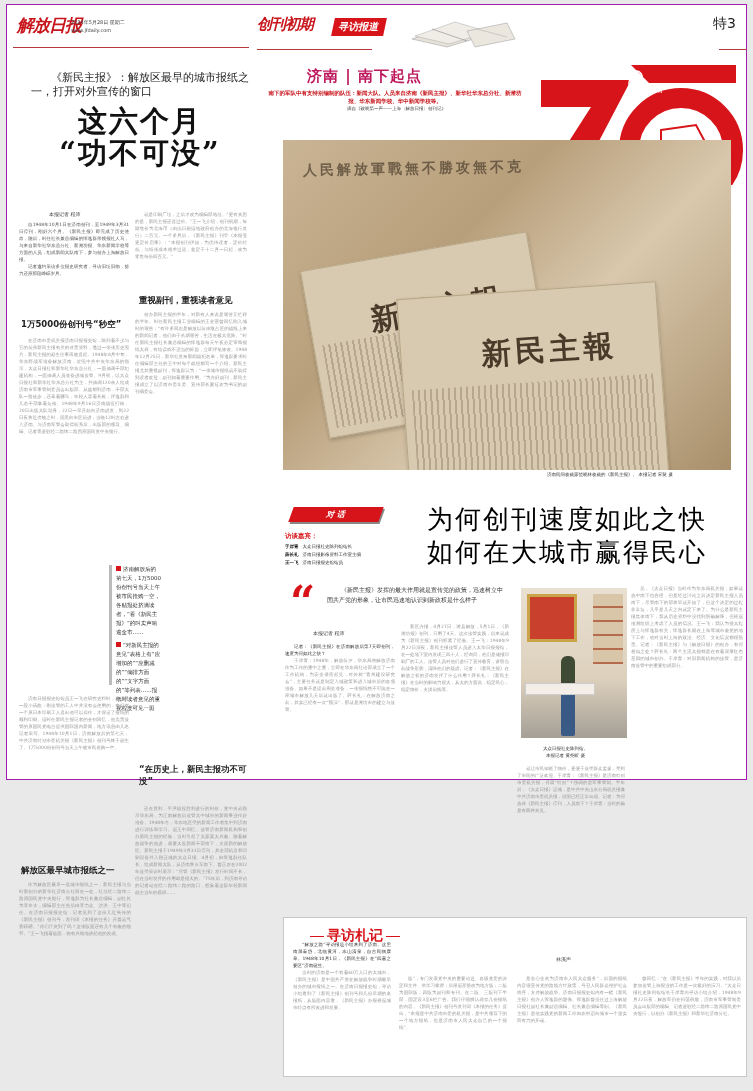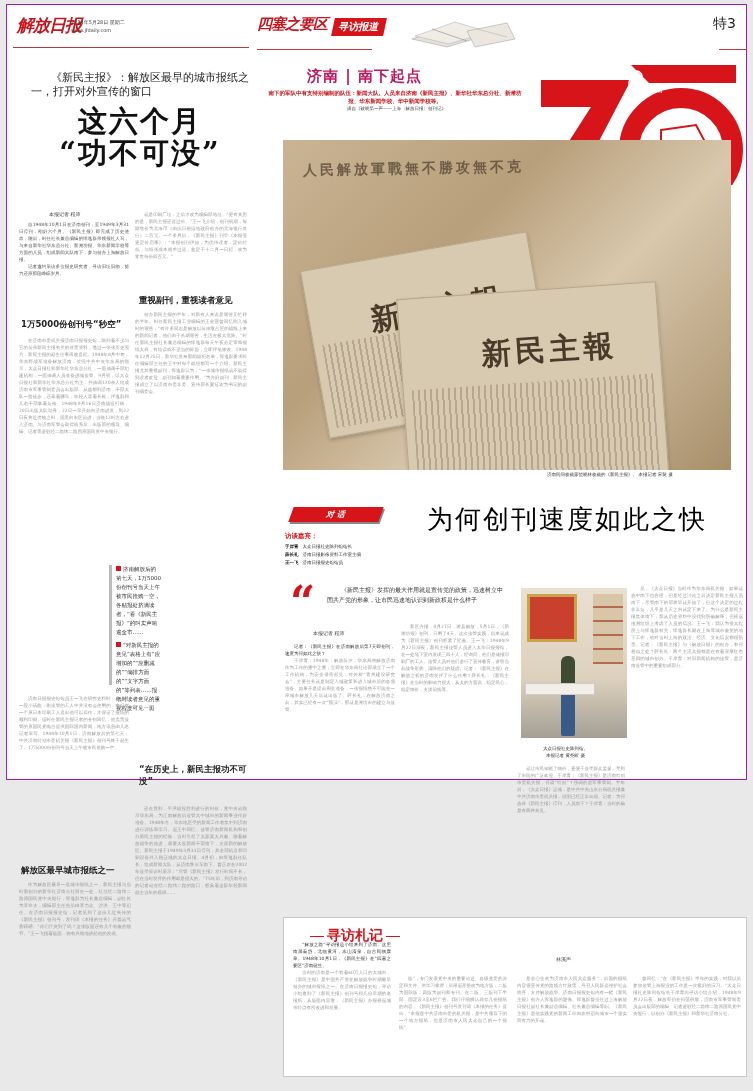--- a/index.html
+++ b/index.html
@@ -76,21 +76,21 @@
 
 <div class="page">
 
   <div class="abs mast-logo">解放日报</div>
   <div class="abs mast-date">
     <div>2024年5月28日 星期二</div>
     <div>www.jfdaily.com</div>
   </div>
   <div class="abs mast-rule"></div>
 
-  <div class="abs col-logo">四塞之要区</div>
+  <div class="abs col-logo">创刊初期</div>
   <div class="abs col-tag">寻访报道</div>
   <svg class="abs papers-deco" viewBox="0 0 110 32">
     <polygon points="5,22 45,8 80,18 40,30" fill="#e6e2da" stroke="#999" stroke-width="0.5"></polygon>
     <polygon points="8,19 48,5 82,15 42,27" fill="#f0ede6" stroke="#aaa" stroke-width="0.5"></polygon>
     <polygon points="60,14 100,6 108,22 68,30" fill="#ebe7df" stroke="#999" stroke-width="0.5"></polygon>
     <line x1="25" y1="12" x2="60" y2="24" stroke="#888" stroke-width="0.6"></line>
     <line x1="70" y1="12" x2="100" y2="20" stroke="#aaa" stroke-width="0.5"></line>
   </svg>
   <div class="abs section-no">特3</div>
   <div class="abs top-rule"></div>
@@ -169,20 +169,21 @@
 
   <div class="abs dlg-tag">对 话</div>
   <div class="abs guest-title">访谈嘉宾：</div>
   <div class="abs guest-list">
     <div><b>于岸青</b><span>大众日报社史陈列馆馆长</span></div>
     <div><b>薛长礼</b><span>济南日报影像资料工作室主编</span></div>
     <div><b>王一飞</b><span>济南日报报史馆馆员</span></div>
   </div>
   <div class="abs dlg-headline">
     <div>为何创刊速度如此之快</div>
+    <div>如何在大城市赢得民心</div>
   </div>
   <div class="abs quote-mark">“</div>
   <div class="abs pull-quote">《新民主报》发挥的最大作用就是宣传党的政策，迅速树立中国共产党的形象，让市民迅速地认识到新政权是什么样子</div>
 
   <div class="abs byline" style="left:306px; top:625px;">本报记者 程沛</div>
   <div class="col body-text" style="left:278px; top:638px; width:110px; height:210px; overflow:hidden;">
     <p style="color:#333;">记者：《新民主报》在济南解放后第7天即创刊，速度为何如此之快？</p>
     <p style="color:#999;">于岸青：1948年，解放前夕，华东局将解放济南作为工作的重中之重，立即在华东局社论部成立了一个工作机构，为安全保密起见，对外称“青州建设研究会”，主要任务就是制定入城政策和进入城市后的各项准备。如果不是提前周全准备，一张报纸绝不可能在一座城市解放几天后就出版了。薛长礼：在解放济南之前，其实已经有一次“预演”，那就是潍坊市的建立与接管。</p>
   </div>
   <div class="col body-text" style="left:394px; top:618px; width:108px; height:225px; overflow:hidden; color:#999;">

